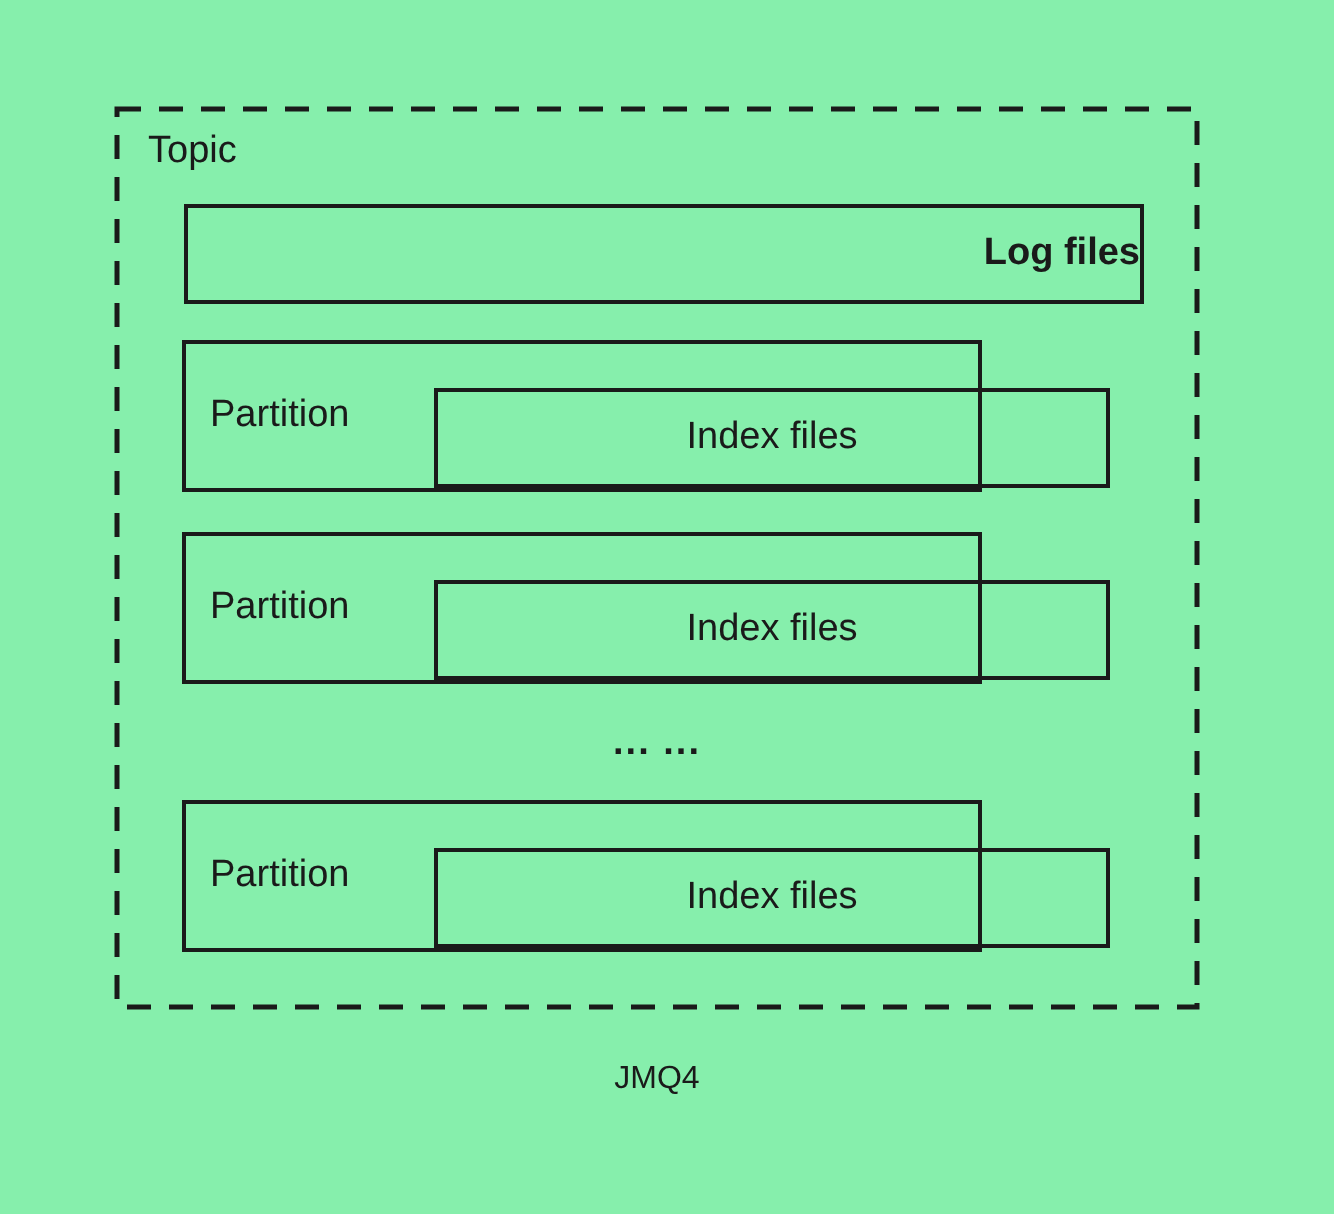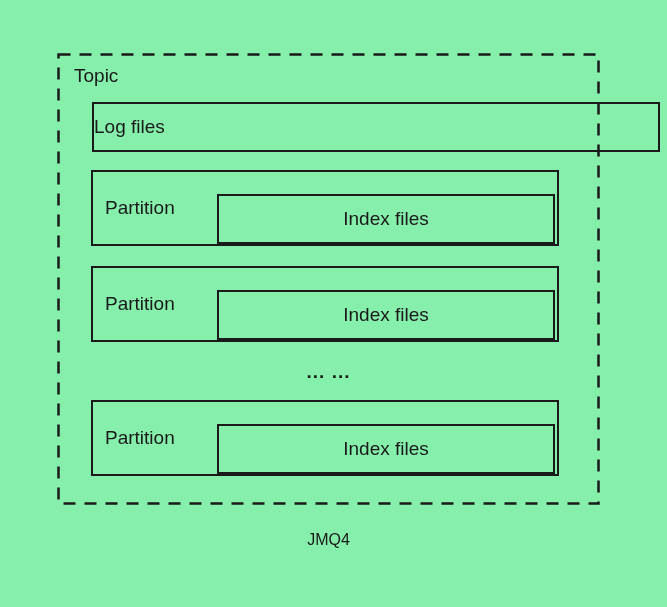--- a/index.html
+++ b/index.html
@@ -34,33 +34,34 @@
     left: 74px;
     top: 64px;
     font-size: 19px;
     line-height: 24px;
     color: #1a1a1a;
   }
   .log-box {
     position: absolute;
     left: 92px;
     top: 102px;
-    width: 568px;
+    width: 480px;
     height: 50px;
     border: 2px solid #1a1a1a;
     box-sizing: border-box;
     display: flex;
     align-items: center;
-    justify-content: flex-start;
+    justify-content: flex-end;
     font-size: 19px;
+    font-weight: bold;
   }
   .partition-row {
     position: absolute;
     left: 91px;
-    width: 468px;
+    width: 400px;
     height: 76px;
     border: 2px solid #1a1a1a;
     box-sizing: border-box;
   }
   .partition-row.p1 { top: 170px; }
   .partition-row.p2 { top: 266px; }
   .partition-row.p3 { top: 400px; }
   .partition-label {
     position: absolute;
     left: 12px;

